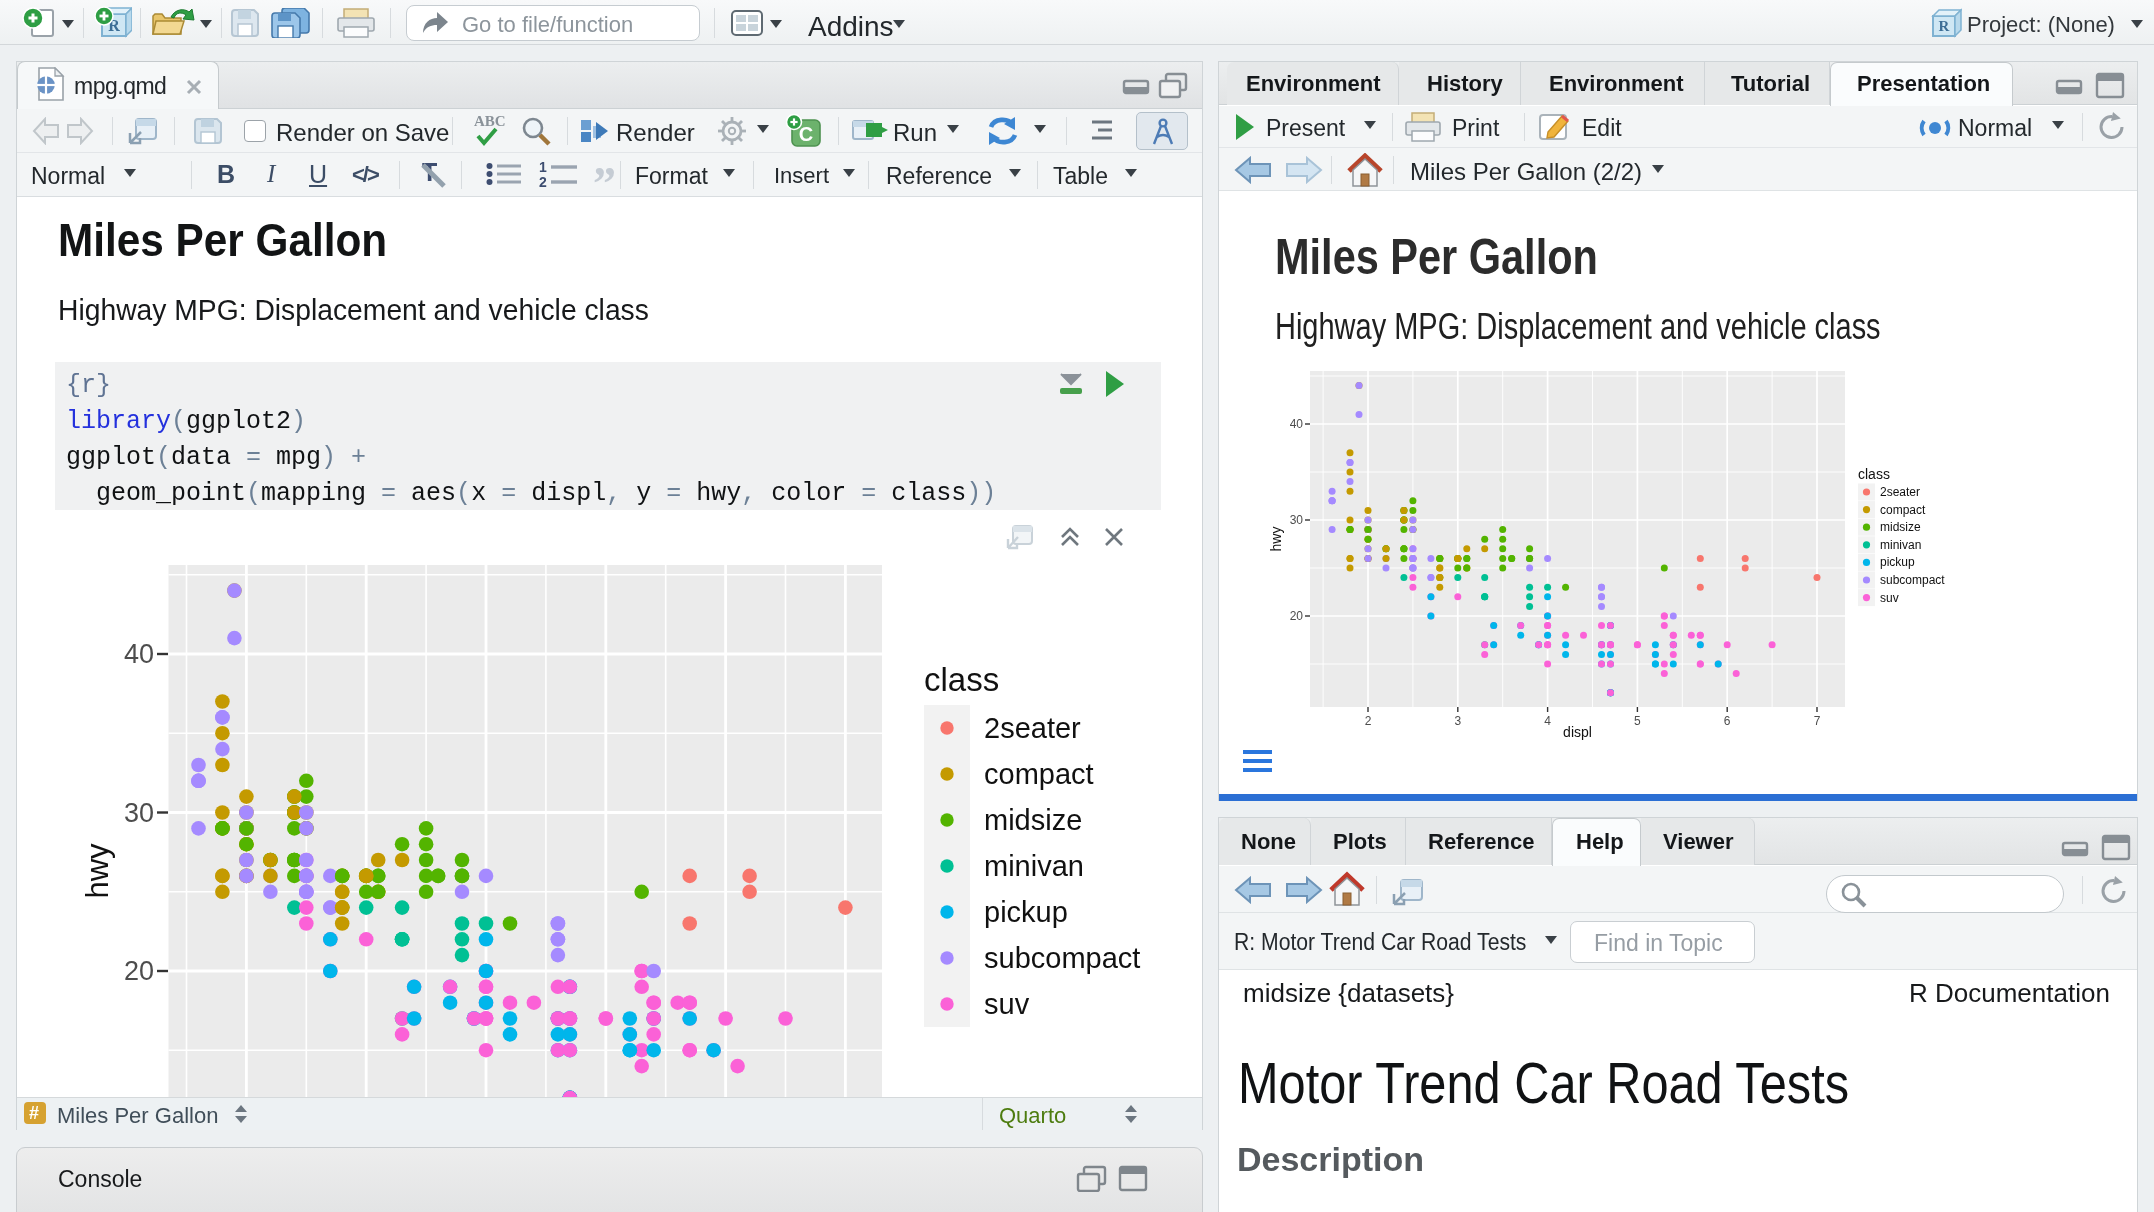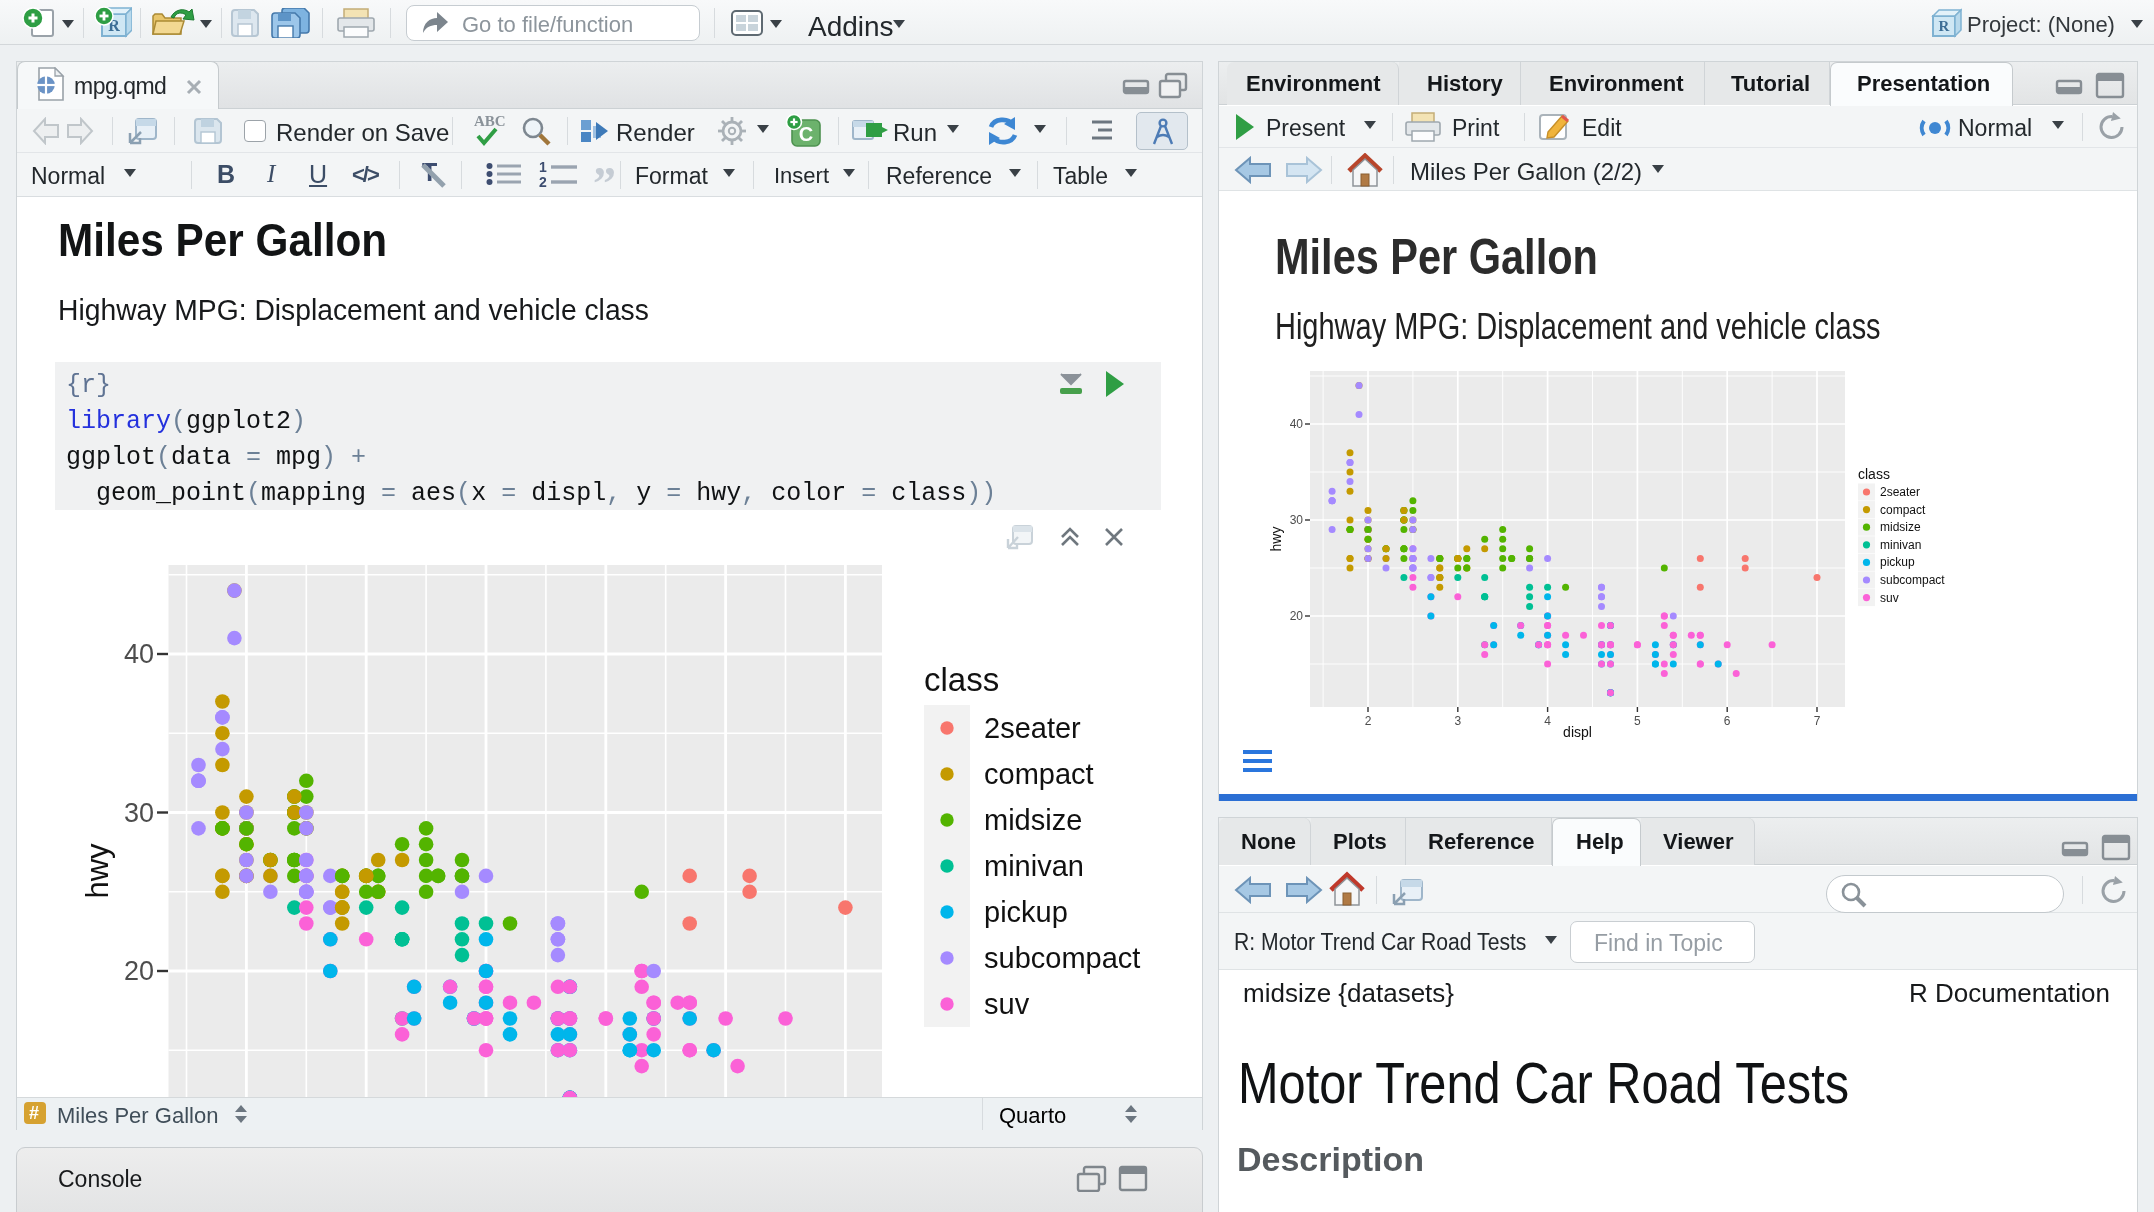--- a/index.html
+++ b/index.html
@@ -574,21 +574,21 @@
 
 <div class="abs" style="left:17px;top:1097px;width:1185px;height:33px;background:#edf1f3;border-top:1px solid #d5d9db"></div>
 <div class="abs" style="left:24px;top:1102px;width:22px;height:22px;background:#d6a231;border-radius:4px"></div>
 <div class="abs" style="left:29px;top:1103px;font-size:18px;font-weight:bold;color:#fff">#</div>
 <div class="abs" style="left:57px;top:1103px;font-size:22px;color:#404e59">Miles Per Gallon</div>
 <svg class="abs" style="left:234px;top:1104px" width="14" height="20">
     <path d="M7 1 L13 8 L1 8 Z" fill="#6c7680"></path>
     <path d="M7 19 L13 12 L1 12 Z" fill="#6c7680"></path>
   </svg>
 <div class="sep" style="left:982px;top:1098px;height:32px"></div>
-<div class="abs" style="left:999px;top:1103px;font-size:22px;color:#000000">Quarto</div>
+<div class="abs" style="left:999px;top:1103px;font-size:22px;color:#4d7c0f">Quarto</div>
 <svg class="abs" style="left:1124px;top:1104px" width="14" height="20">
     <path d="M7 1 L13 8 L1 8 Z" fill="#6c7680"></path>
     <path d="M7 19 L13 12 L1 12 Z" fill="#6c7680"></path>
   </svg>
 
 <div class="abs" style="left:16px;top:1147px;width:1187px;height:66px;background:linear-gradient(#ededed,#e3e4e5);border:1px solid #c8cccf;border-radius:9px 9px 0 0"></div>
 <div class="abs" style="left:58px;top:1166px;font-size:23px;color:#17191b">Console</div>
 <svg class="abs" style="left:1076px;top:1165px" width="31" height="27">
     <rect x="8" y="2" width="21" height="17" rx="2" fill="none" stroke="#7f868c" stroke-width="2.4"></rect>
     <rect x="2" y="9" width="21" height="17" rx="2" fill="#e8e9e9" stroke="#7f868c" stroke-width="2.4"></rect>

